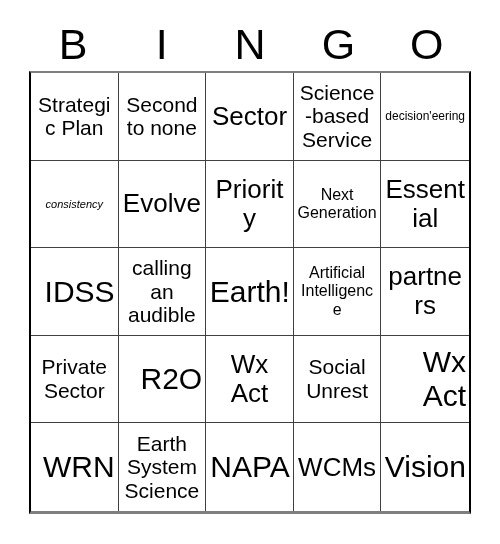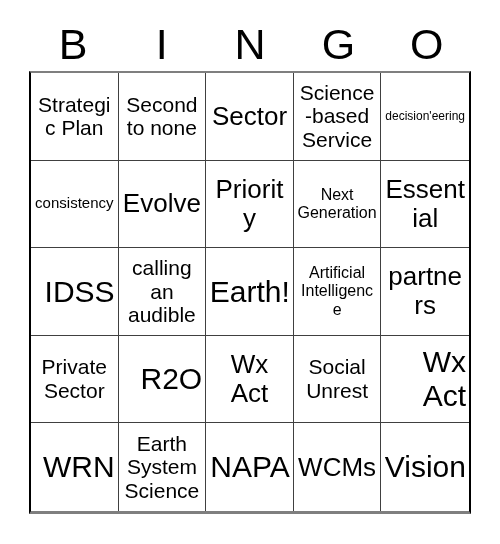--- a/index.html
+++ b/index.html
@@ -82,21 +82,21 @@
     line-height: 1.13;
     word-wrap: break-word;
     white-space: pre-line;
   }
 
   
   .fs-xxl .cell-text { font-size: 30px; text-align: right; }   
   .fs-xl  .cell-text { font-size: 26px; }   
   .fs-lg  .cell-text { font-size: 21px; }   
   .fs-md  .cell-text { font-size: 16px; }   
-  .fs-sm  .cell-text { font-size: 15px; }   
+  .fs-sm  .cell-text { font-size: 11px; font-style: italic; }   
   .fs-xs  .cell-text { font-size: 12px; }   
 </style>
 </head>
 <body>
 
 <div id="card-root">
 
   <div id="bingo-header">
     <div class="header-letter">B</div>
     <div class="header-letter">I</div>

